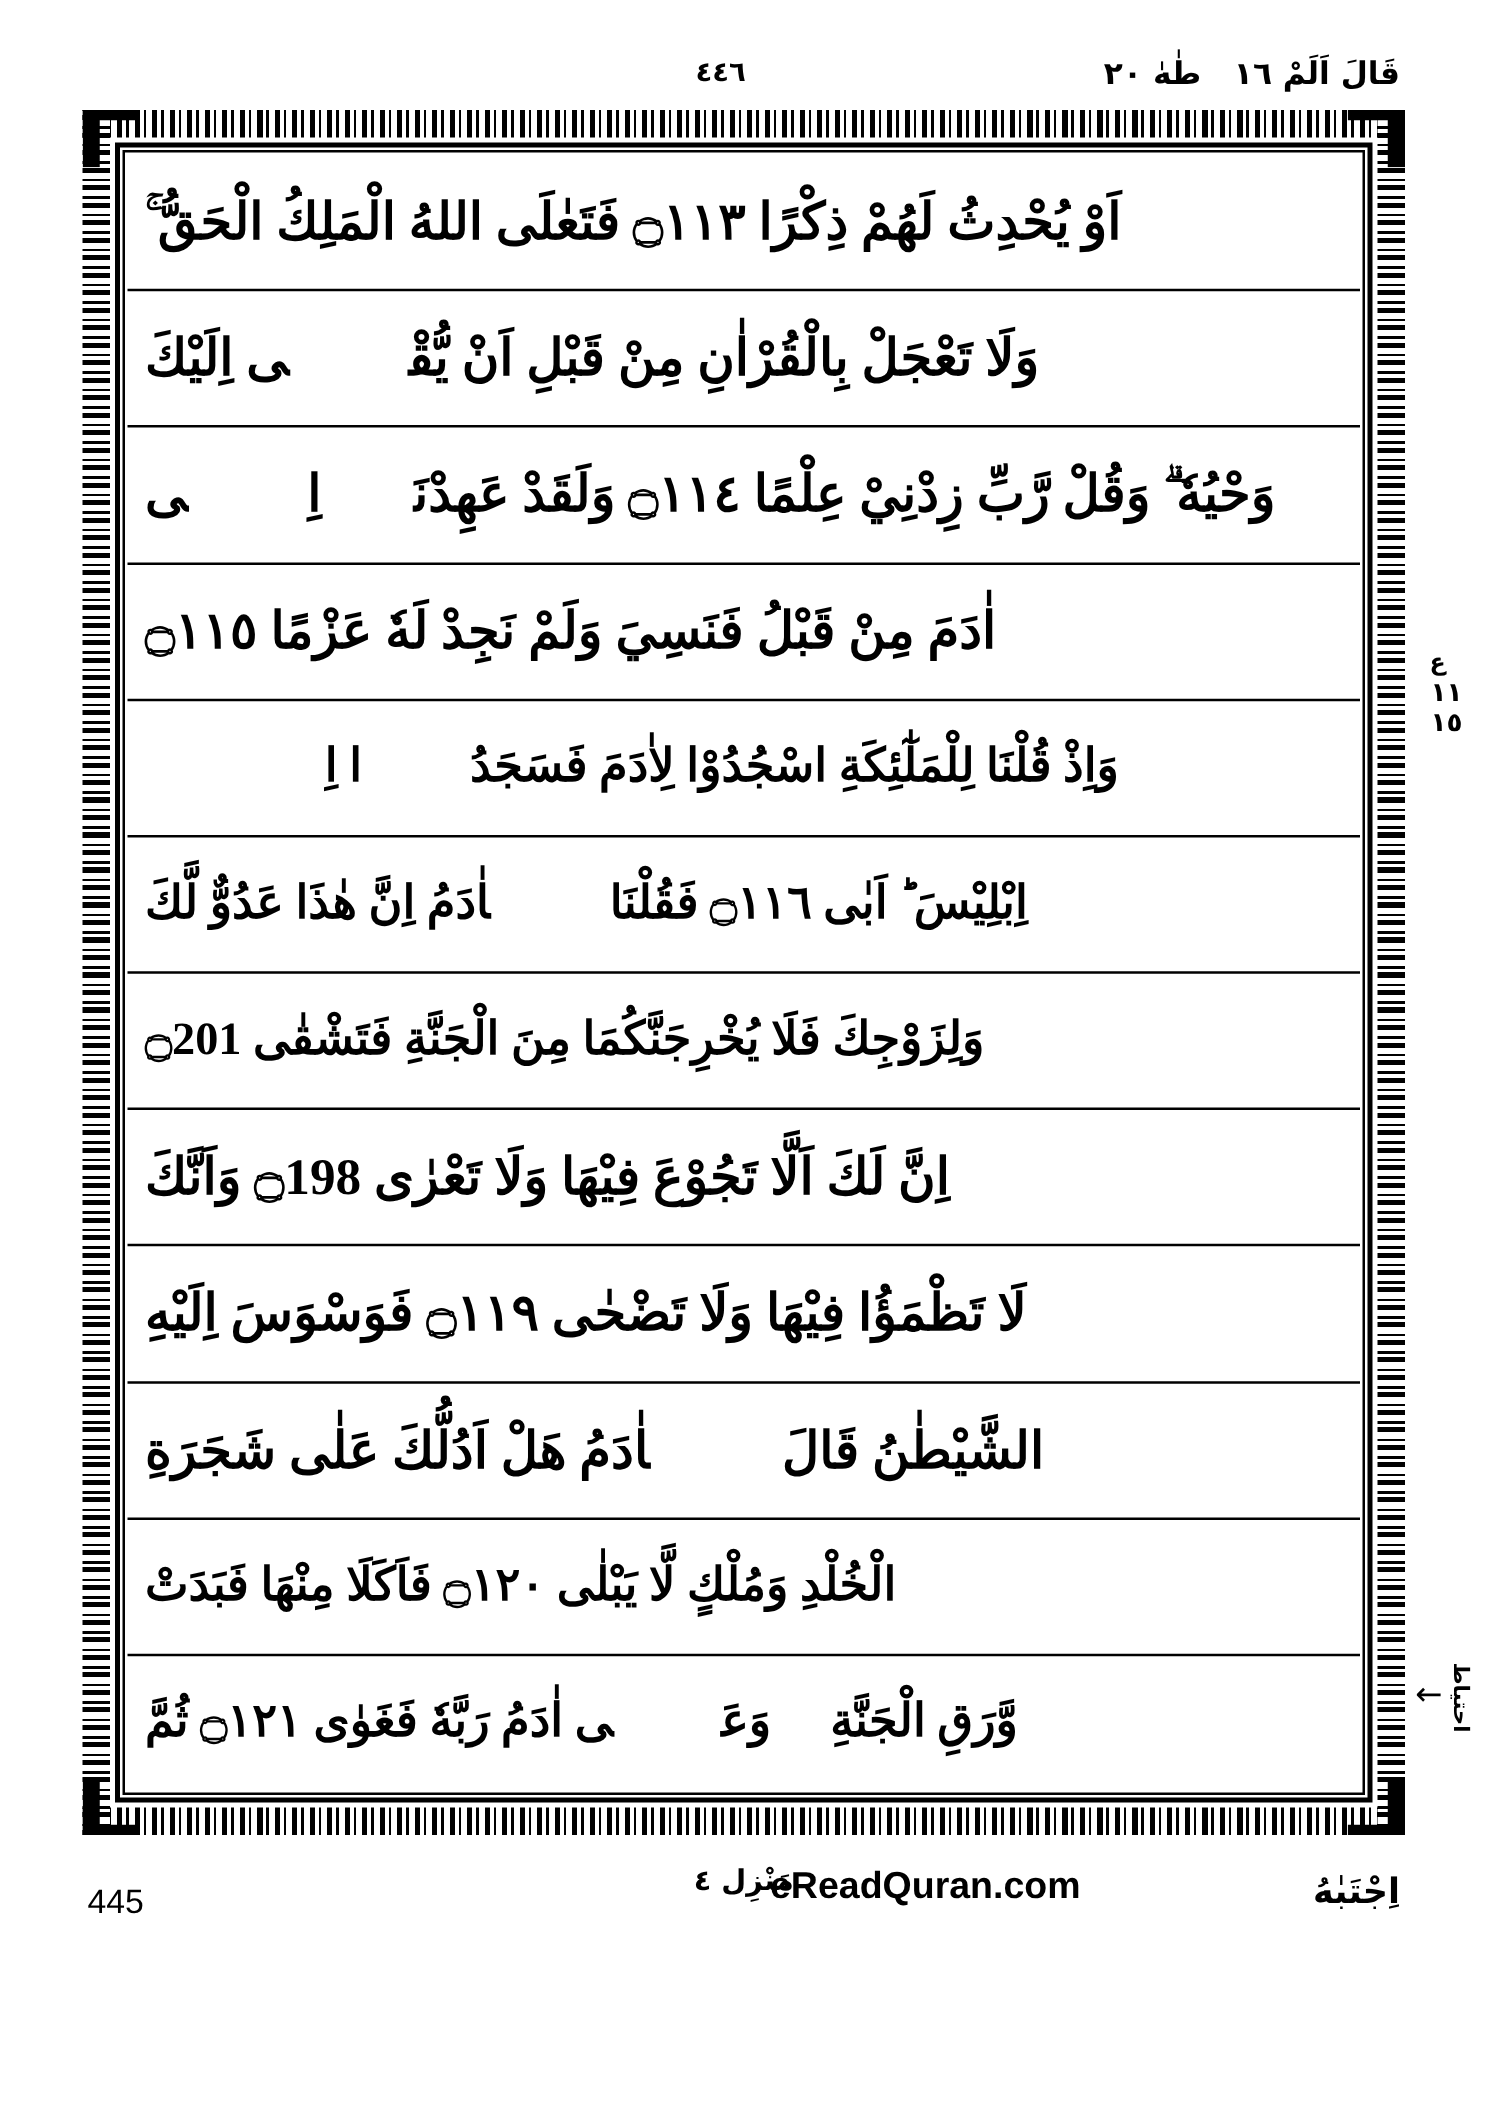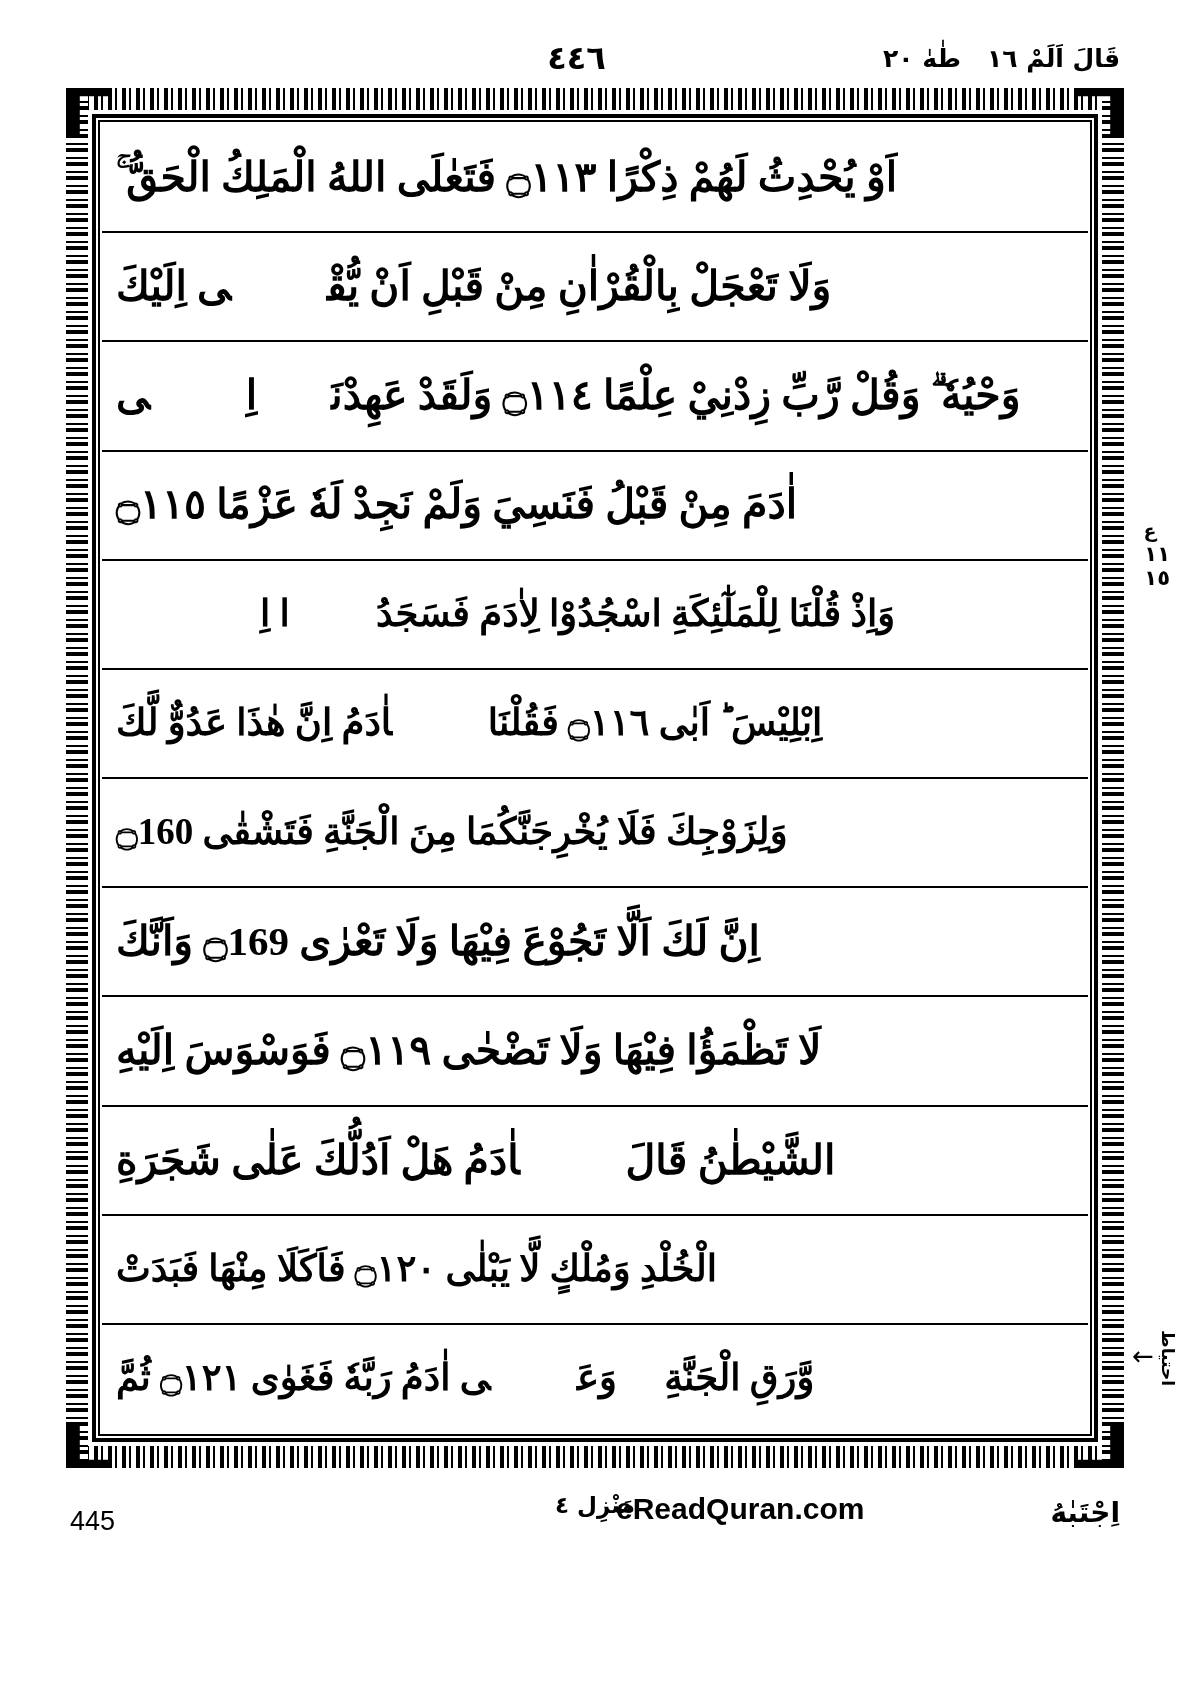--- a/index.html
+++ b/index.html
@@ -30,21 +30,21 @@
   }
   .hdr-item {
     font-size: 25px;
     font-weight: bold;
     letter-spacing: 0.5px;
     white-space: nowrap;
     font-family: "DejaVu Sans", sans-serif;
     text-align: center;
   }
   .hdr-right { display: flex; gap: 26px; align-items: baseline; }
-  .hdr-center { font-size: 32px; font-weight: bold; }
+  .hdr-center { font-size: 22px; font-weight: bold; }
 
   
   .frame-outer {
     position: absolute;
     top: 88px;
     left: 66px;
     width: 1058px;
     height: 1380px;
     box-sizing: border-box;
   }
@@ -242,24 +242,24 @@
     <div class="ayah-line">
       <div class="ayah-text">اٰدَمَ مِنْ قَبْلُ فَنَسِيَ وَلَمْ نَجِدْ لَهٗ عَزْمًا ۝١١٥</div>
     </div>
     <div class="ayah-line compact">
       <div class="ayah-text">وَاِذْ قُلْنَا لِلْمَلٰٓئِكَةِ اسْجُدُوْا لِاٰدَمَ فَسَجَدُوْۤا اِلَّاۤ</div>
     </div>
     <div class="ayah-line compact">
       <div class="ayah-text">اِبْلِيْسَ ؕ اَبٰى ۝١١٦ فَقُلْنَا يٰۤاٰدَمُ اِنَّ هٰذَا عَدُوٌّ لَّكَ</div>
     </div>
     <div class="ayah-line compact">
-      <div class="ayah-text">وَلِزَوْجِكَ فَلَا يُخْرِجَنَّكُمَا مِنَ الْجَنَّةِ فَتَشْقٰى ۝160</div>
-    </div>
-    <div class="ayah-line">
-      <div class="ayah-text">اِنَّ لَكَ اَلَّا تَجُوْعَ فِيْهَا وَلَا تَعْرٰى ۝169 وَاَنَّكَ</div>
+      <div class="ayah-text">وَلِزَوْجِكَ فَلَا يُخْرِجَنَّكُمَا مِنَ الْجَنَّةِ فَتَشْقٰى ۝201</div>
+    </div>
+    <div class="ayah-line">
+      <div class="ayah-text">اِنَّ لَكَ اَلَّا تَجُوْعَ فِيْهَا وَلَا تَعْرٰى ۝198 وَاَنَّكَ</div>
     </div>
     <div class="ayah-line">
       <div class="ayah-text">لَا تَظْمَؤُا فِيْهَا وَلَا تَضْحٰى ۝١١٩ فَوَسْوَسَ اِلَيْهِ</div>
     </div>
     <div class="ayah-line">
       <div class="ayah-text">الشَّيْطٰنُ قَالَ يٰۤاٰدَمُ هَلْ اَدُلُّكَ عَلٰى شَجَرَةِ</div>
     </div>
     <div class="ayah-line compact">
       <div class="ayah-text">الْخُلْدِ وَمُلْكٍ لَّا يَبْلٰى ۝١٢٠ فَاَكَلَا مِنْهَا فَبَدَتْ</div>
     </div>

